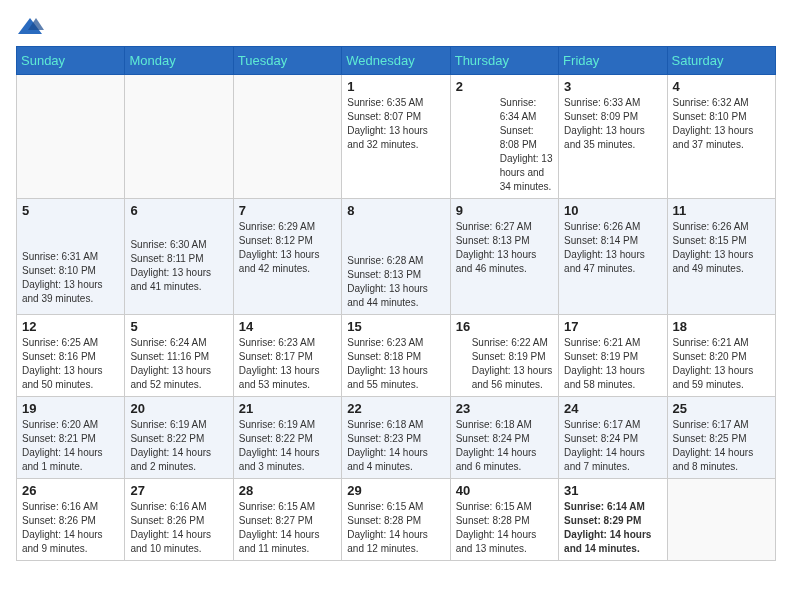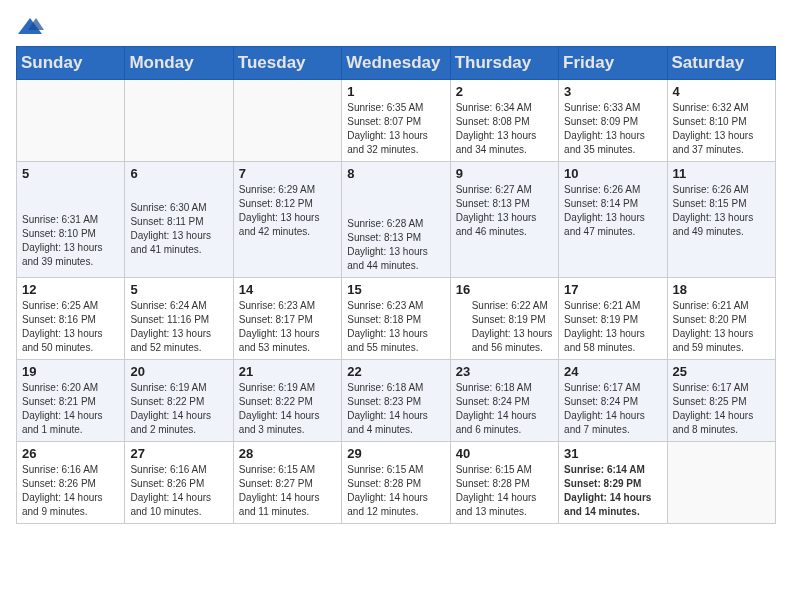--- a/index.html
+++ b/index.html
@@ -47,23 +47,23 @@
       font-size: 16px;
       color: #444;
     }
     .calendar {
       width: 100%;
       border-collapse: collapse;
       border: 1px solid #ccc;
     }
     .calendar th {
       background-color: #2a6bbf;
-      color: #e5e5e5;
-      font-size: 17px;
-      font-weight: bold;
+      color: #5eead4;
+      font-size: 13px;
+      font-weight: normal;
       padding: 6px 4px;
       text-align: left;
       border: 1px solid #1a5aaf;
     }
     .calendar td {
       border: 1px solid #ccc;
       vertical-align: top;
       padding: 4px 5px;
       font-size: 10.5px;
       color: #333;
@@ -127,21 +127,21 @@
         <td class="empty"></td>
         <td class="empty"></td>
         <td>
           <div class="day-number">1</div>
           <div class="day-info" style="white-space: pre-line;">Sunrise: 6:35 AM
 Sunset: 8:07 PM
 Daylight: 13 hours and 32 minutes.</div>
         </td>
         <td>
           <div class="day-number">2</div>
-          <div class="day-info" style="white-space: pre-line;">Sunrise: 6:34 AM
+          <div class="day-info" style="white-space: pre-line; margin-left: 44px;">Sunrise: 6:34 AM
 Sunset: 8:08 PM
 Daylight: 13 hours and 34 minutes.</div>
         </td>
         <td>
           <div class="day-number">3</div>
           <div class="day-info" style="white-space: pre-line;">Sunrise: 6:33 AM
 Sunset: 8:09 PM
 Daylight: 13 hours and 35 minutes.</div>
         </td>
         <td>

